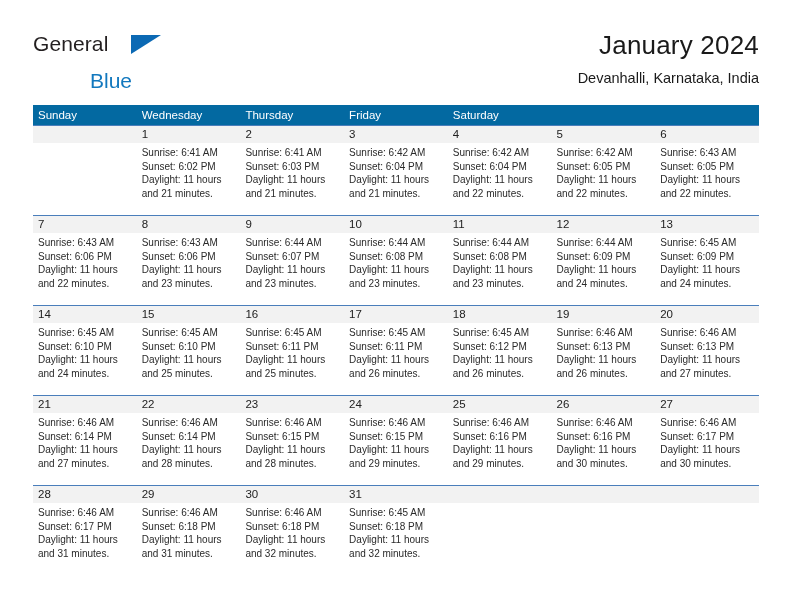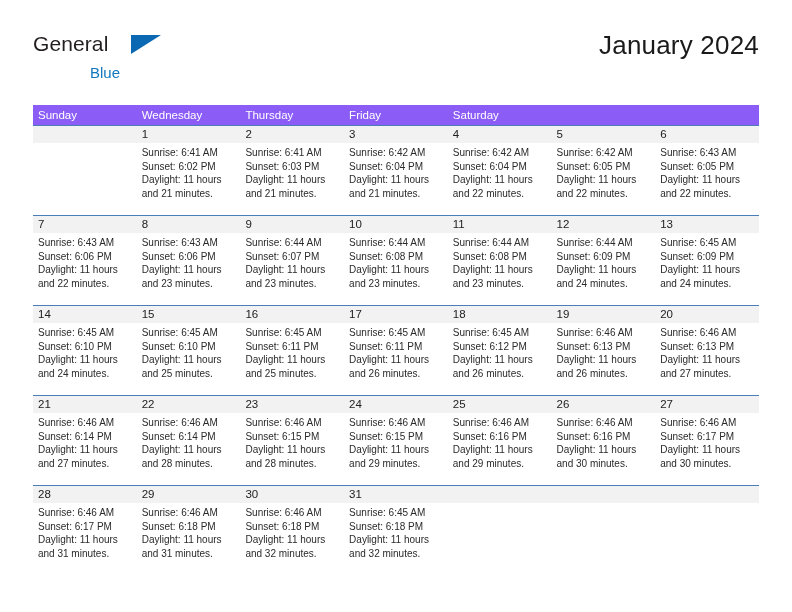--- a/index.html
+++ b/index.html
@@ -27,22 +27,22 @@
     font-size: 21px; letter-spacing: .1px;
     color: #231f20; line-height: 24px;
   }
   .logo-tri {
     position: absolute; left: 98px; top: 3px;
     width: 0; height: 0;
     border-left: 30px solid #0b69b4;
     border-bottom: 19px solid transparent;
   }
   .logo-blue {
-    position: absolute; left: 57px; top: 29px;
-    font-size: 15px; color: #1278be; line-height: 24px;
+    position: absolute; left: 57px; top: 37px;
+    font-size: 21px; color: #1278be; line-height: 24px;
   }
   .logo-bar {
     position: absolute; left: 52px; top: 22px;
     width: 2px; height: 23px; background: #ffffff;
   }
 
   .title-wrap {
     position: absolute; right: 0; top: 0;
     text-align: right;
   }
@@ -58,21 +58,21 @@
 
   
   .calendar {
     position: absolute;
     left: 33px; top: 105px;
     width: 726px;
   }
   .row { display: flex; width: 726px; }
   .cell { width: 103.71px; flex: 0 0 103.71px; }
 
-  .dow-row { height: 20px; background: #8b5cf6; }
+  .dow-row { height: 20px; background: #0369a1; }
   .dow {
     color: #ffffff; font-size: 11.5px;
     line-height: 20px; padding-left: 5px;
     white-space: nowrap; overflow: hidden;
   }
 
   .week { margin-top: 0; }
   .week-sep {
     width: 726px; height: 1px;
     background: #4a7ebb;
@@ -99,20 +99,21 @@
 
     <div class="logo">
       <span class="logo-general">General</span>
       <span class="logo-tri"></span>
       <span class="logo-bar"></span>
       <span class="logo-blue">Blue</span>
     </div>
 
     <div class="title-wrap">
       <div class="cal-title">January 2024</div>
+      <div class="cal-sub">Devanhalli, Karnataka, India</div>
     </div>
 
   </div>
 
   <div class="calendar">
     <div class="row dow-row" id="dow-row">
         <div class="cell dow">Sunday</div>
         <div class="cell dow">Wednesday</div>
         <div class="cell dow">Thursday</div>
         <div class="cell dow">Friday</div>

